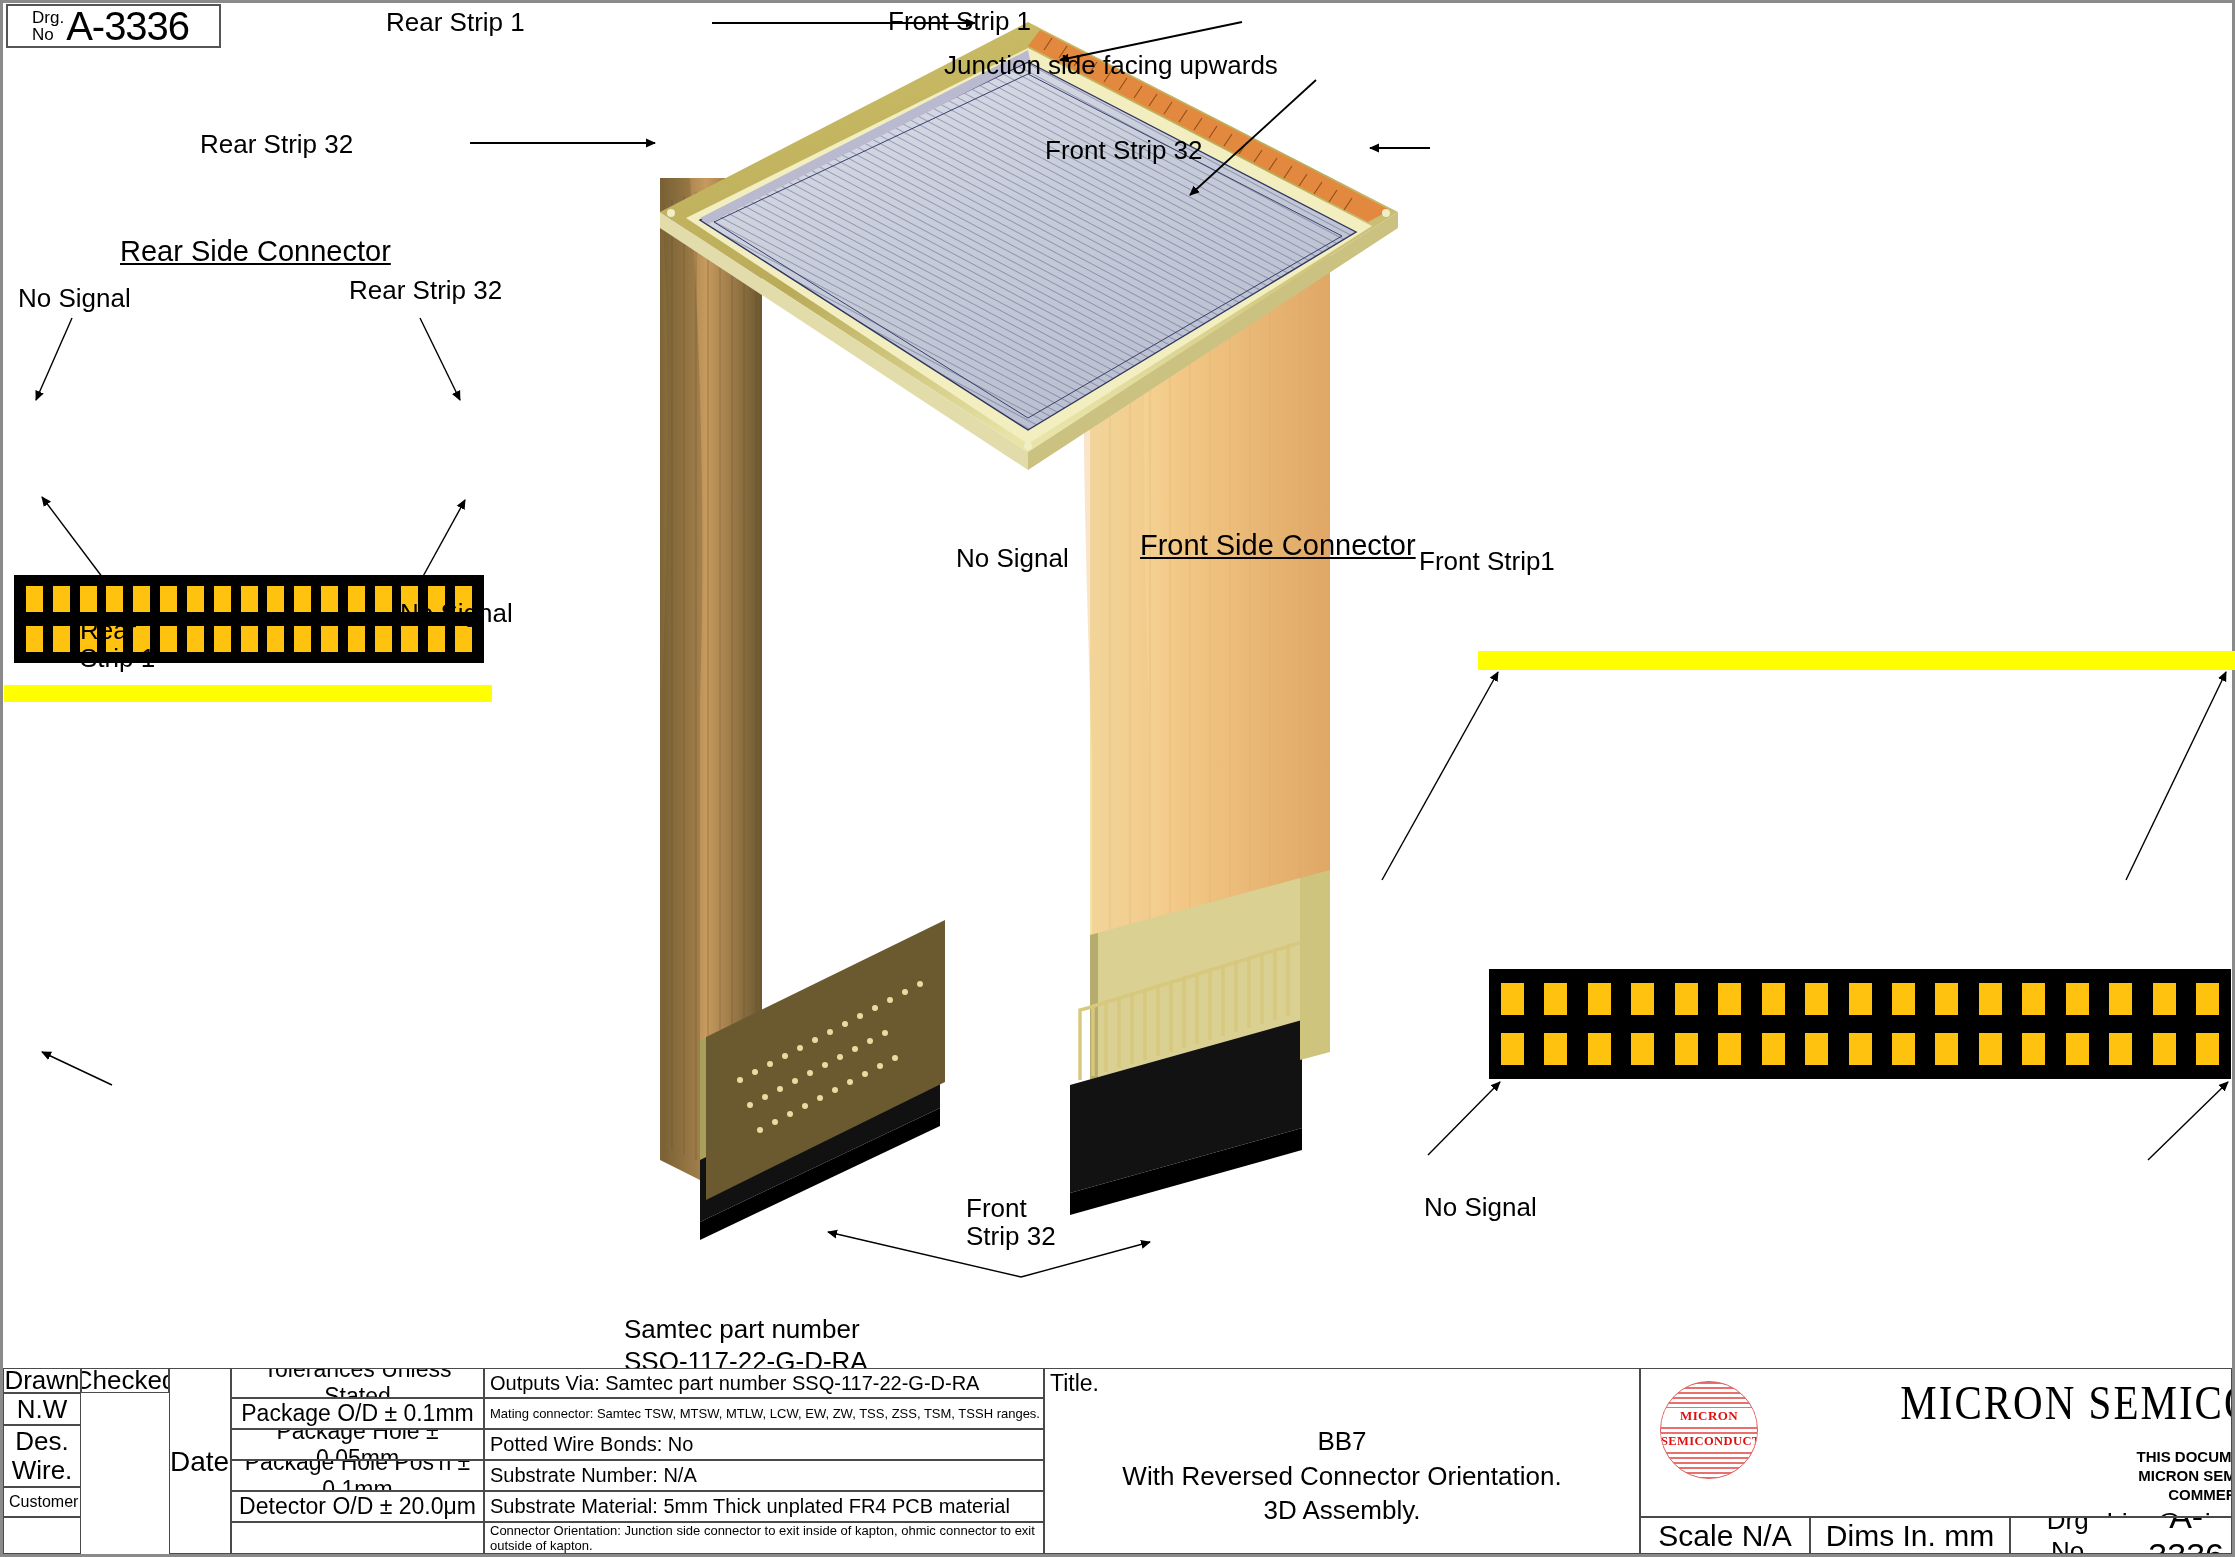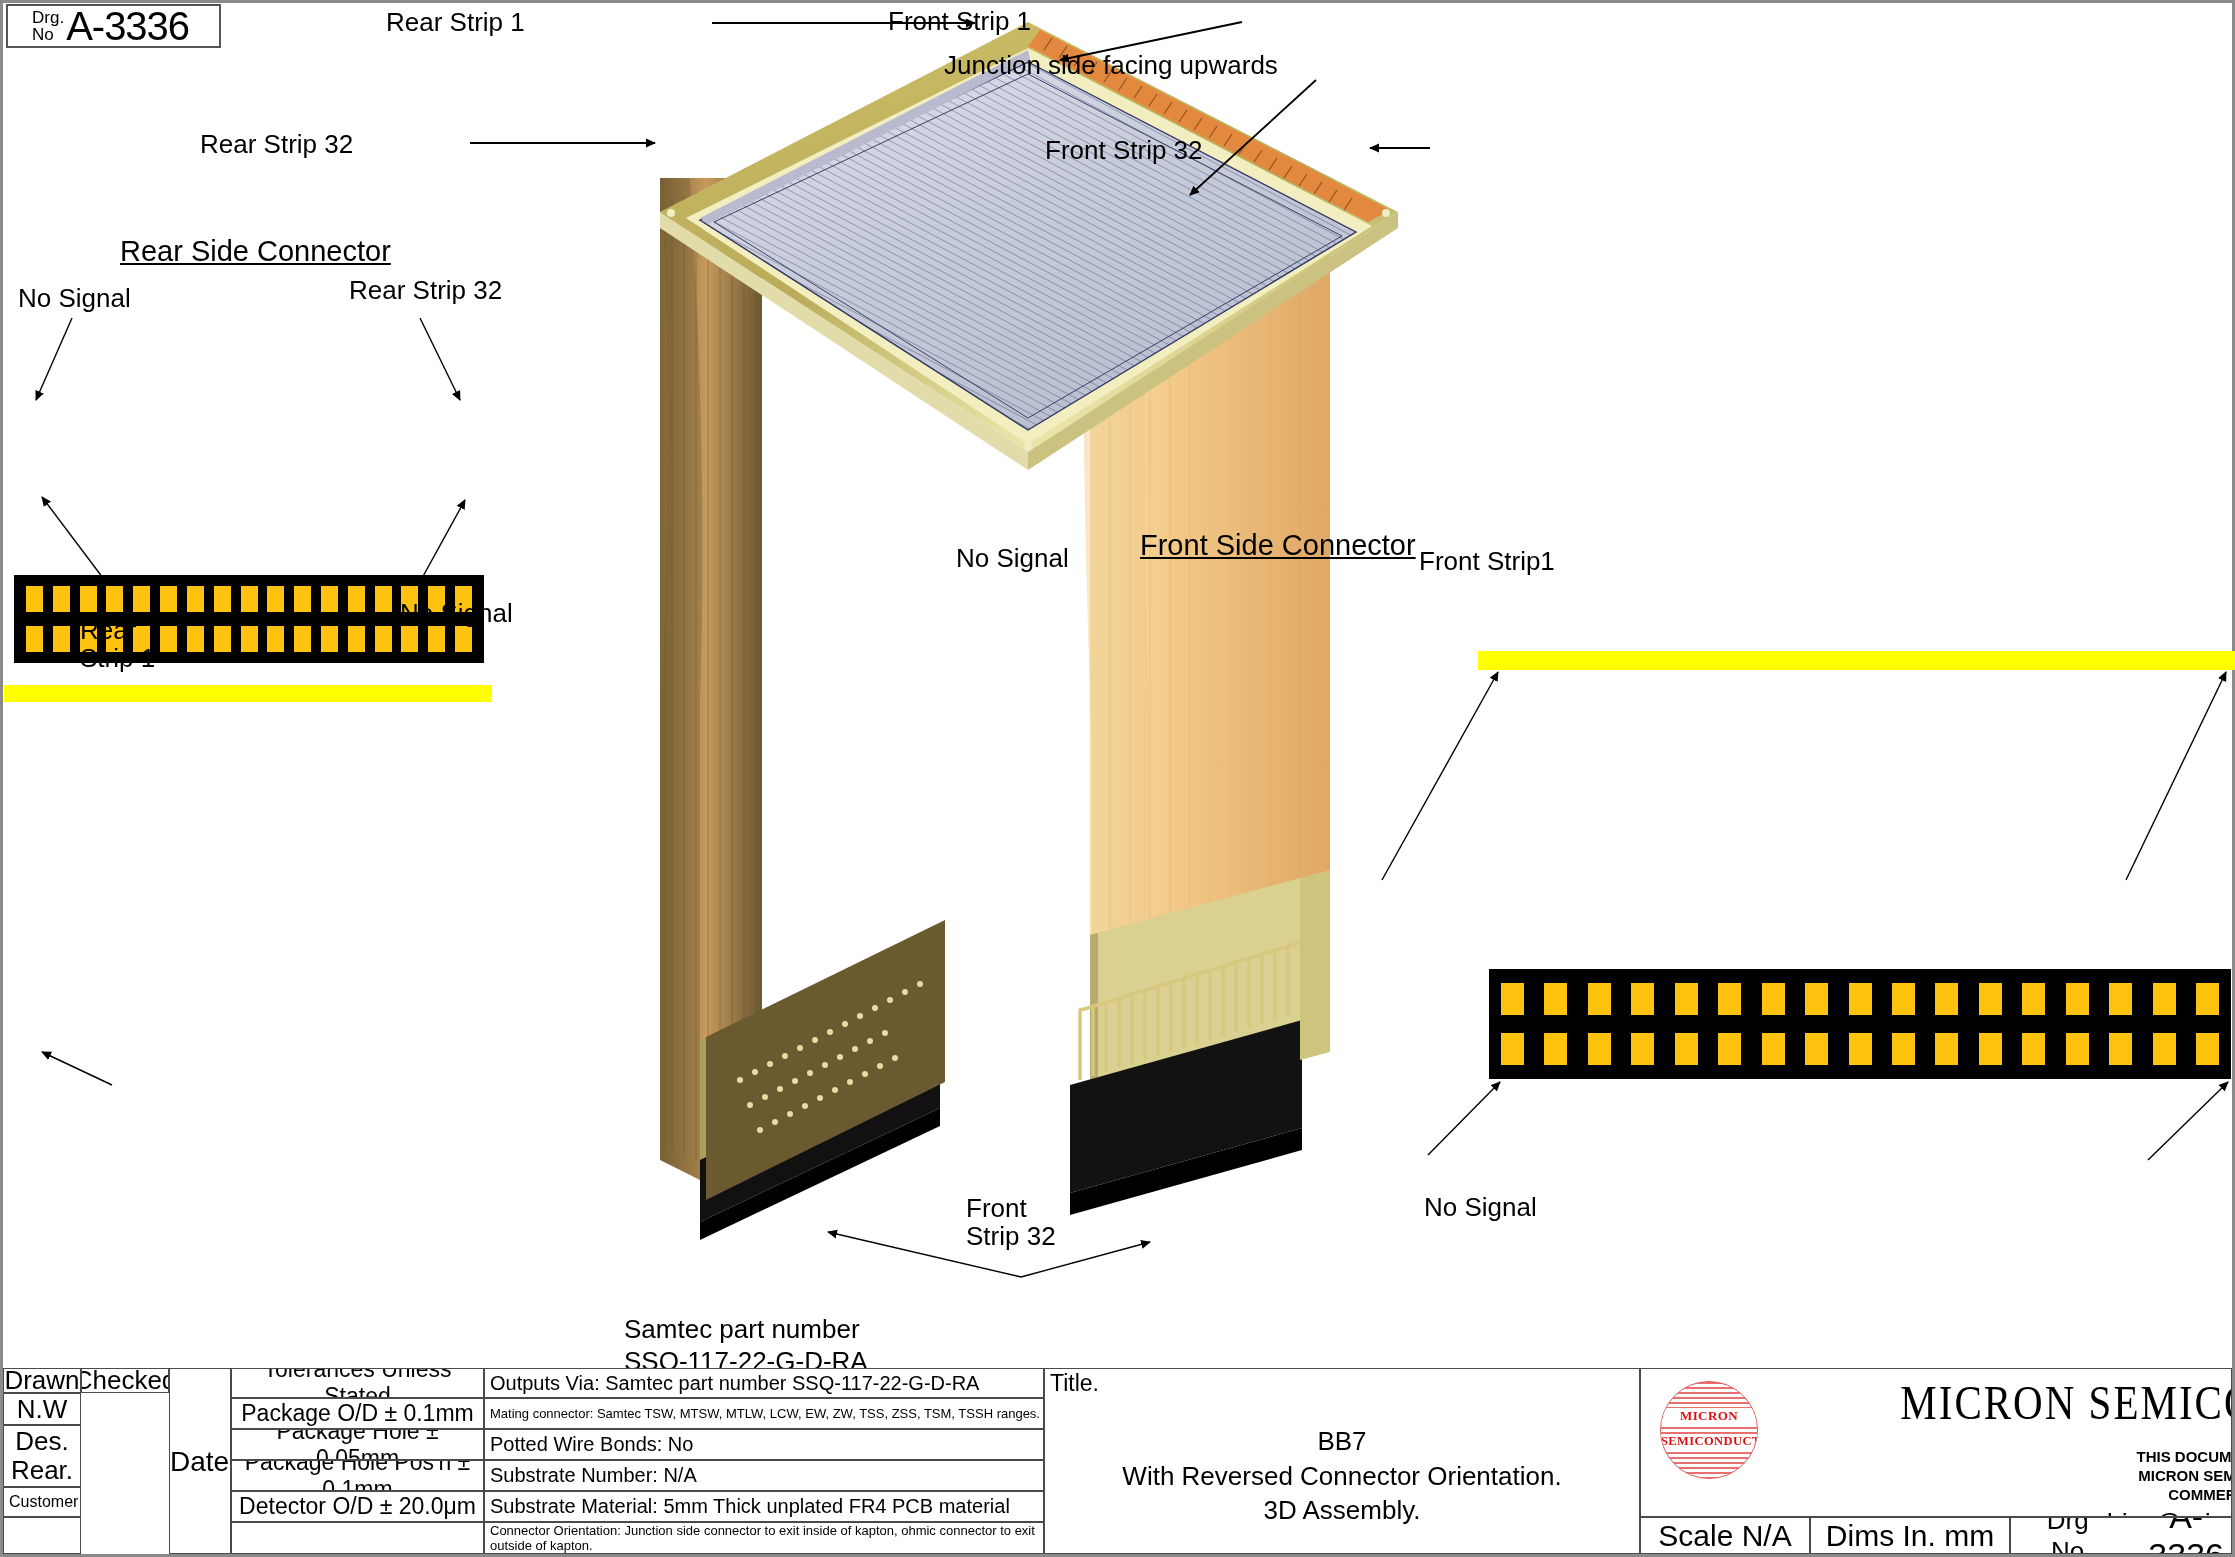--- a/index.html
+++ b/index.html
@@ -422,21 +422,21 @@
 
 <div class="abs lbl two" style="left:624px;top:1286px;text-align:left;line-height:1.22;">Samtec part number
 SSQ-117-22-G-D-RA
 To exit through rigidiser.</div>
 
 <div class="abs" id="title-block">
 
   <div class="tb-cell f26" style="left:0;top:0;width:78px;height:25px;">Drawn</div>
   <div class="tb-cell f26" style="left:0;top:25px;width:78px;height:32px;">N.W</div>
   <div class="tb-cell f26" style="left:0;top:57px;width:78px;height:62px;white-space:pre-line;line-height:1.1;">Des.
-Rear.</div>
+Wire.</div>
   <div class="tb-cell f17 left" style="left:0;top:119px;width:78px;height:30px;">Customer</div>
   <div class="tb-cell" style="left:0;top:149px;width:78px;height:37px;"></div>
 
   <div class="tb-cell f26" style="left:78px;top:0;width:88px;height:25px;">Checked</div>
 
   <div class="tb-cell" id="date-cell-wrap" style="left:166px;top:0;width:62px;height:186px;
        flex-direction:row;justify-content:flex-start;">
     <span id="date-label" style="margin-top:1px;">Date</span>
     <span id="date-value" style="margin-top:4px;">19/06/2007</span>
   </div>

